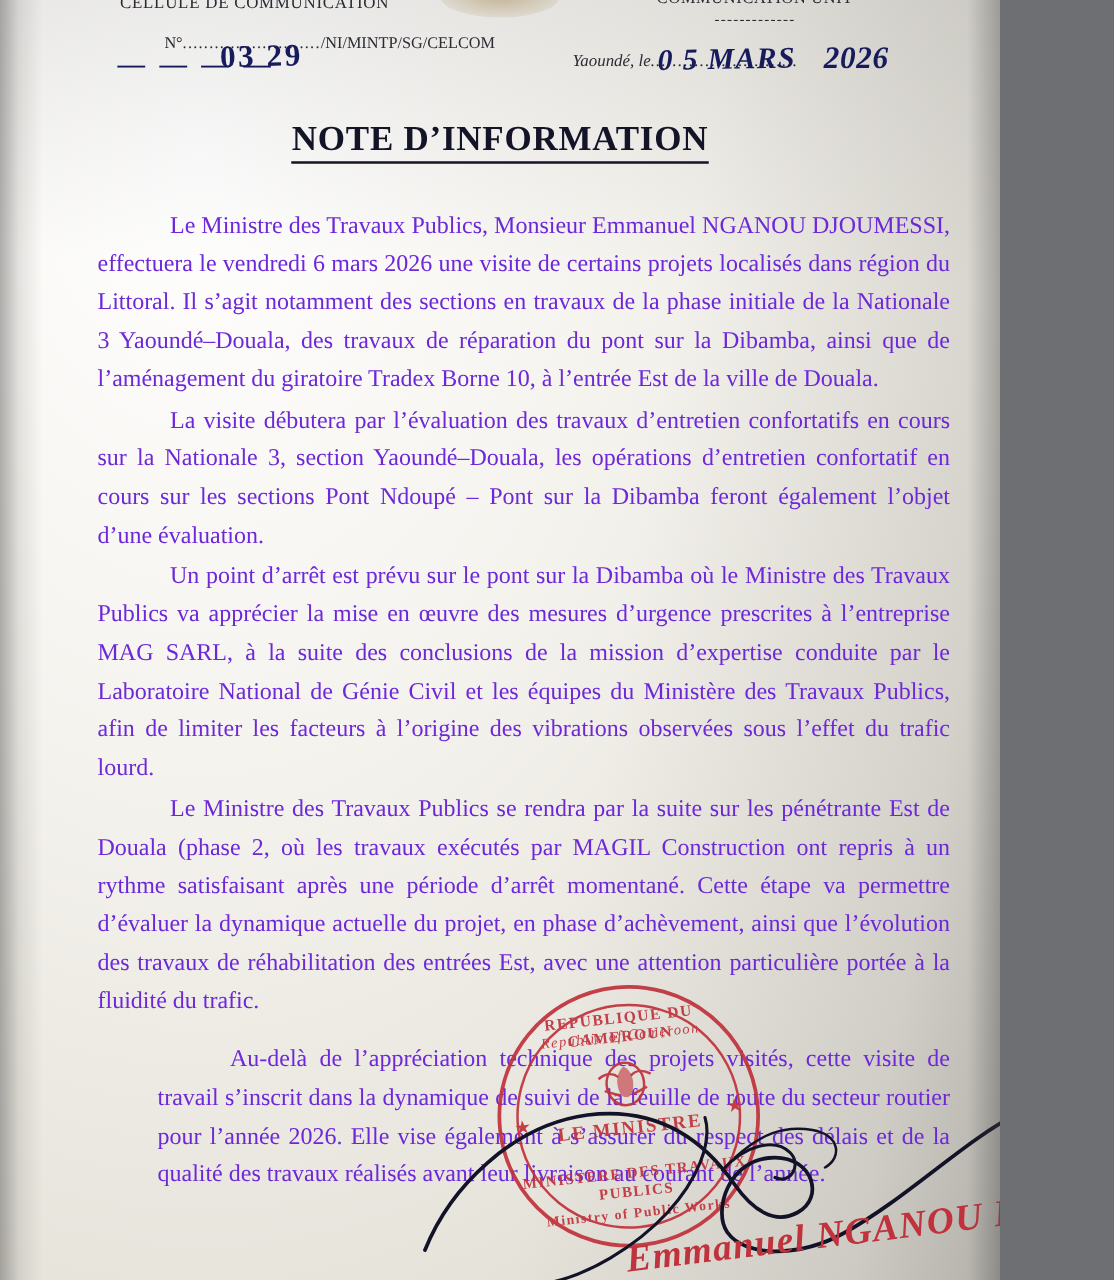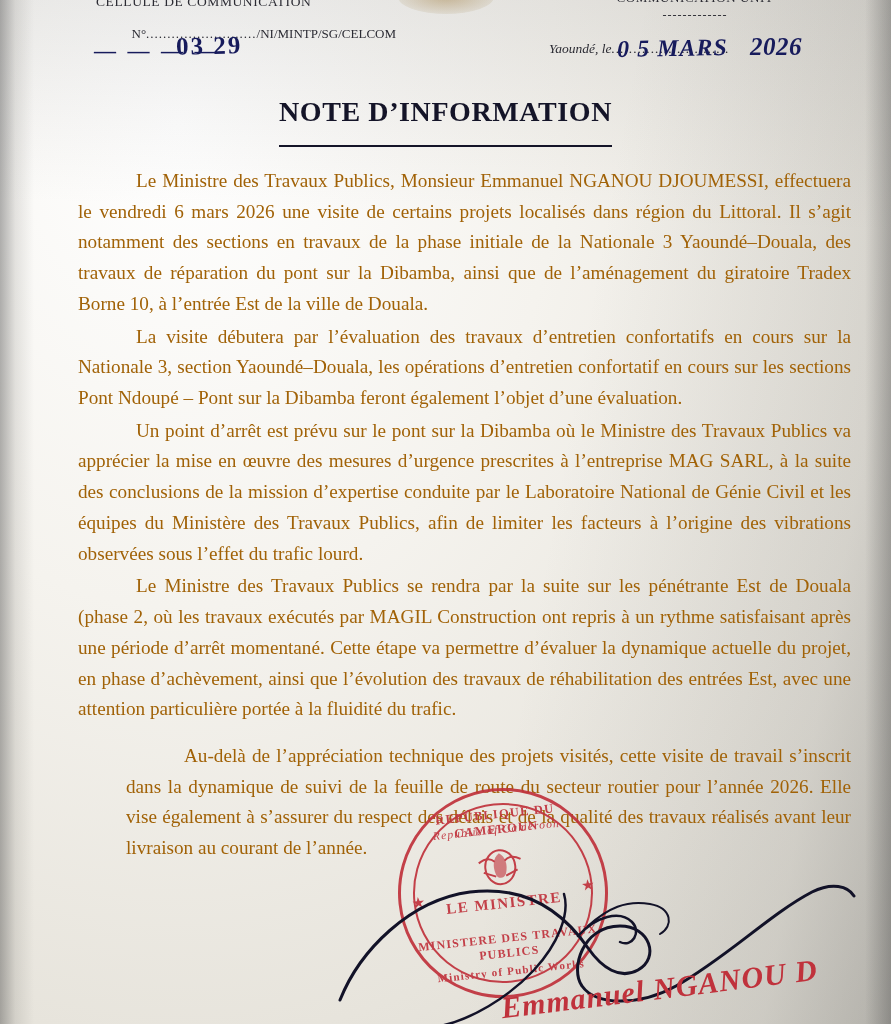--- a/index.html
+++ b/index.html
@@ -2,21 +2,21 @@
 <html lang="fr"><head>
 <meta charset="utf-8">
 <style>
   html, body {
     margin: 0;
     padding: 0;
     background: #6d6f72;
   }
   .page {
     position: relative;
-    width: 891px;
+    width: 800px;
     height: 1024px;
     overflow: hidden;
     background: #eceae4;
     font-family: "Liberation Serif", serif;
     color: #1a1a22;
   }
   
   .paper {
     position: absolute;
     inset: 0;
@@ -170,33 +170,33 @@
     top: 96px;
     left: 0; right: 0;
     text-align: center;
     font-size: 28px;
     font-weight: 700;
     letter-spacing: 0.6px;
     color: #141428;
   }
   .title span {
     border-bottom: 2px solid #141428;
-    padding-bottom: 18px;
+    padding-bottom: 2px;
   }
 
   
   .body {
     position: absolute;
     left: 78px;
     right: 40px;
     top: 166px;
     font-size: 19.2px;
     line-height: 1.60;
     text-align: justify;
-    color: #a16207;
+    color: #6d28d9;
   }
   .body p {
     margin: 0 0 2px 0;
     text-indent: 58px;
   }
   .body p.gap {
     margin-top: 16px;
     margin-left: 48px;
   }
 

